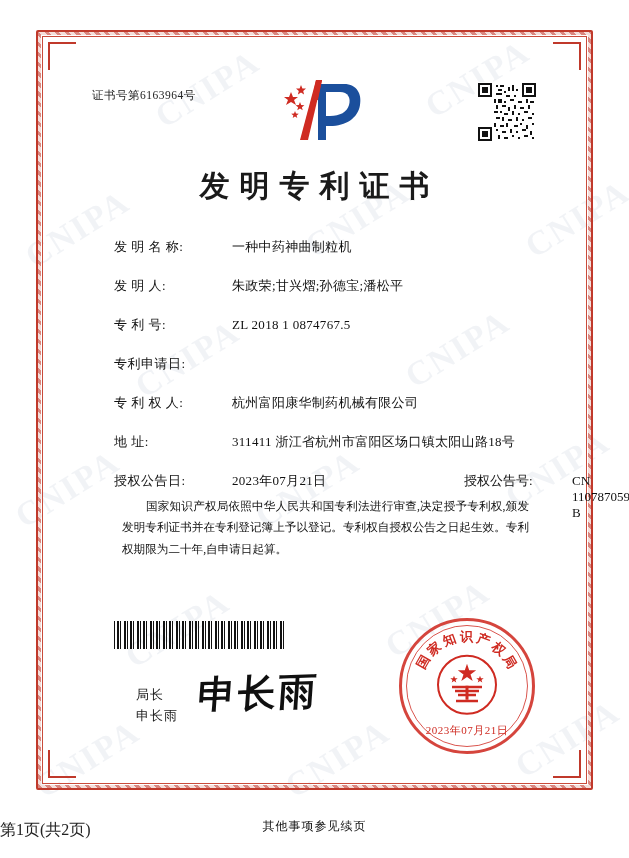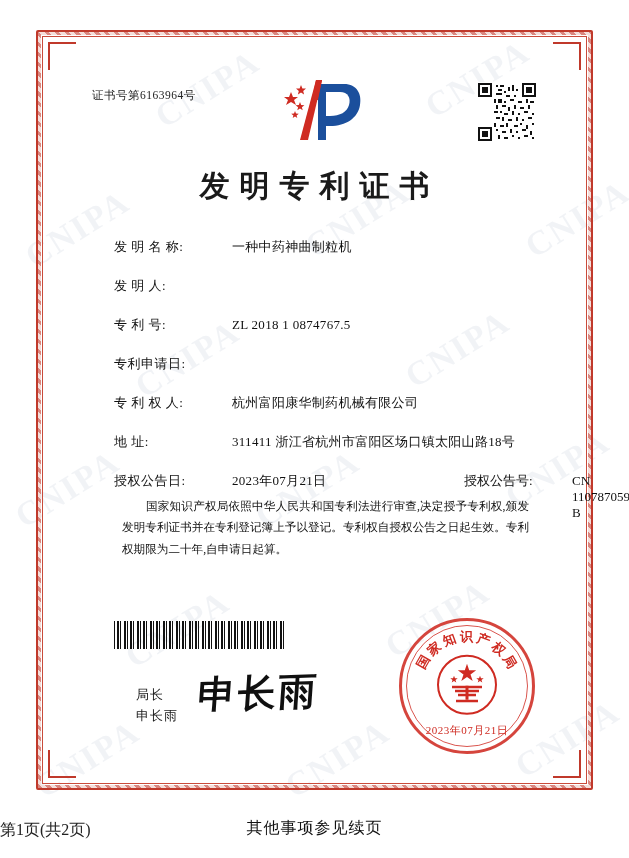--- a/index.html
+++ b/index.html
@@ -261,21 +261,21 @@
     color: #222;
     z-index: 3;
   }
   .footnote {
     position: absolute;
     left: 0;
     right: 0;
     top: 818px;
     text-align: center;
     font-family: "Liberation Serif", serif;
-    font-size: 16px;
+    font-size: 12px;
     color: #111;
     letter-spacing: 1px;
     z-index: 3;
   }
 </style>
 </head>
 <body>
 
 <div id="wm-layer">
     <div class="wm" style="left: 150px; top: 70px;">CNIPA</div>
@@ -404,20 +404,21 @@
 
     <div class="title">发明专利证书</div>
 
     <div class="fields">
       <div class="frow">
         <span class="flabel">发 明 名 称:</span>
         <span class="fvalue">一种中药神曲制粒机</span>
       </div>
       <div class="frow">
         <span class="flabel">发 明 人:</span>
+        <span class="fvalue">朱政荣;甘兴熠;孙德宝;潘松平</span>
       </div>
       <div class="frow">
         <span class="flabel">专 利 号:</span>
         <span class="fvalue">ZL 2018 1 0874767.5</span>
       </div>
       <div class="frow">
         <span class="flabel">专利申请日:</span>
       </div>
       <div class="frow">
         <span class="flabel">专 利 权 人:</span>

